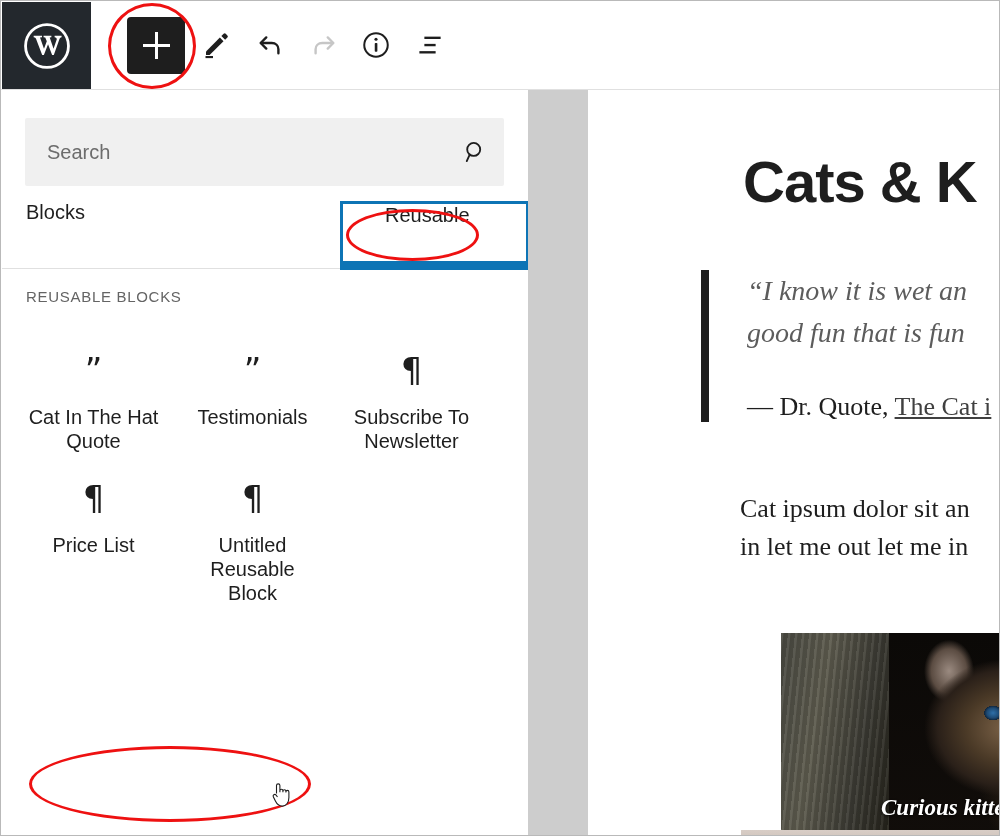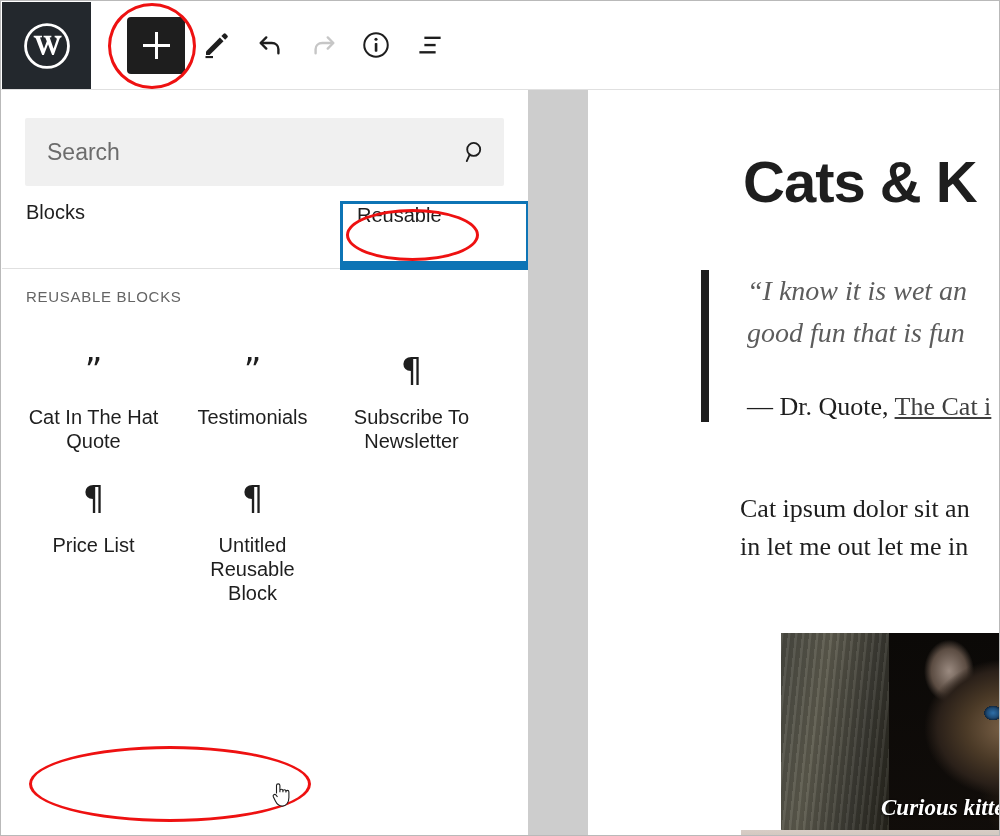--- a/index.html
+++ b/index.html
@@ -96,21 +96,21 @@
     width: 479px; height: 68px;
   }
   #search-input {
     width: 100%; height: 100%;
     background: #f0f0f0;
     border: none;
     outline: none;
     box-sizing: border-box;
     padding: 0 52px 0 22px;
     font-family: "Liberation Sans", sans-serif;
-    font-size: 23px;
+    font-size: 20px;
     color: #8b5cf6;
     border-radius: 2px;
   }
   #search-input::placeholder { color: #6c6c6c; opacity: 1; }
   #search-icon {
     position: absolute;
     right: 16px; top: 50%;
     transform: translateY(-50%);
     width: 26px; height: 26px;
     pointer-events: none;
@@ -132,21 +132,21 @@
     font-size: 20px;
     color: #1e1e1e;
     font-family: "Liberation Sans", sans-serif;
     box-sizing: border-box;
   }
   #tab-blocks   { left: 24px; }
   #tab-patterns { left: 186px; }
   #tab-reusable {
     left: 338px;
     width: 189px;
-    padding-left: 14px;
+    padding-left: 42px;
     border: 3px solid #0d74b5;
     border-bottom-width: 9px;
     height: 69px;
   }
 
   
   #section-heading {
     position: absolute;
     left: 24px; top: 198px;
     font-size: 15px;

